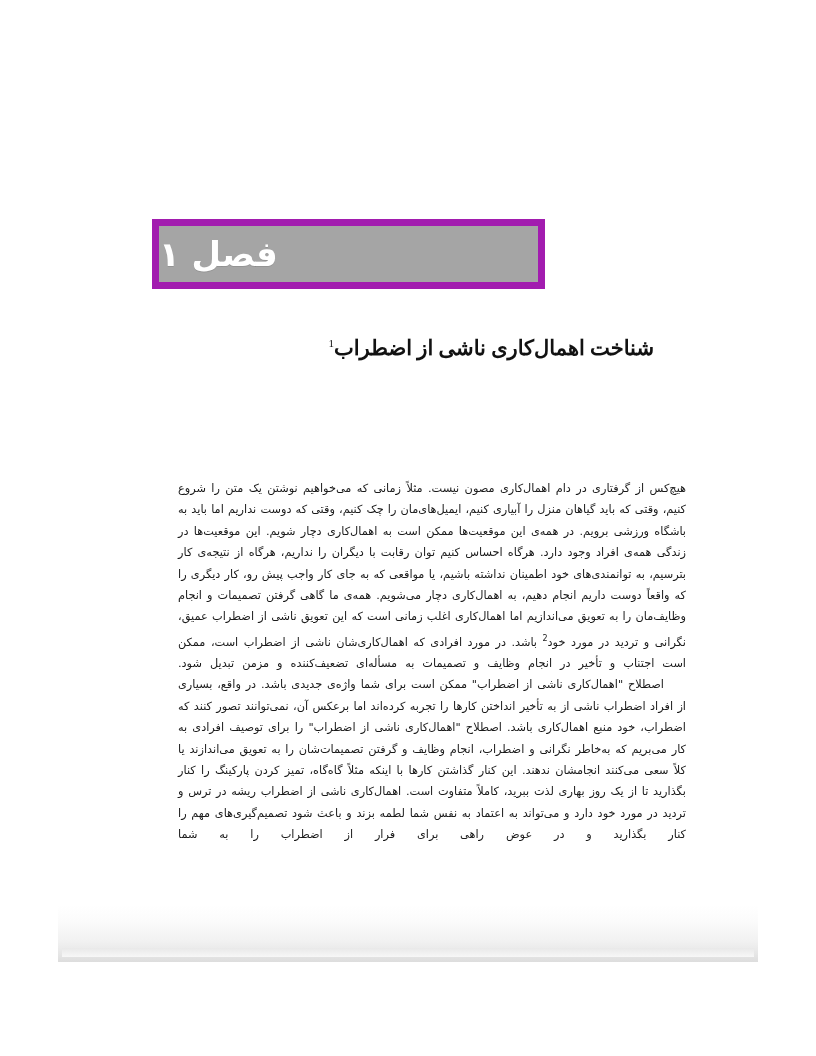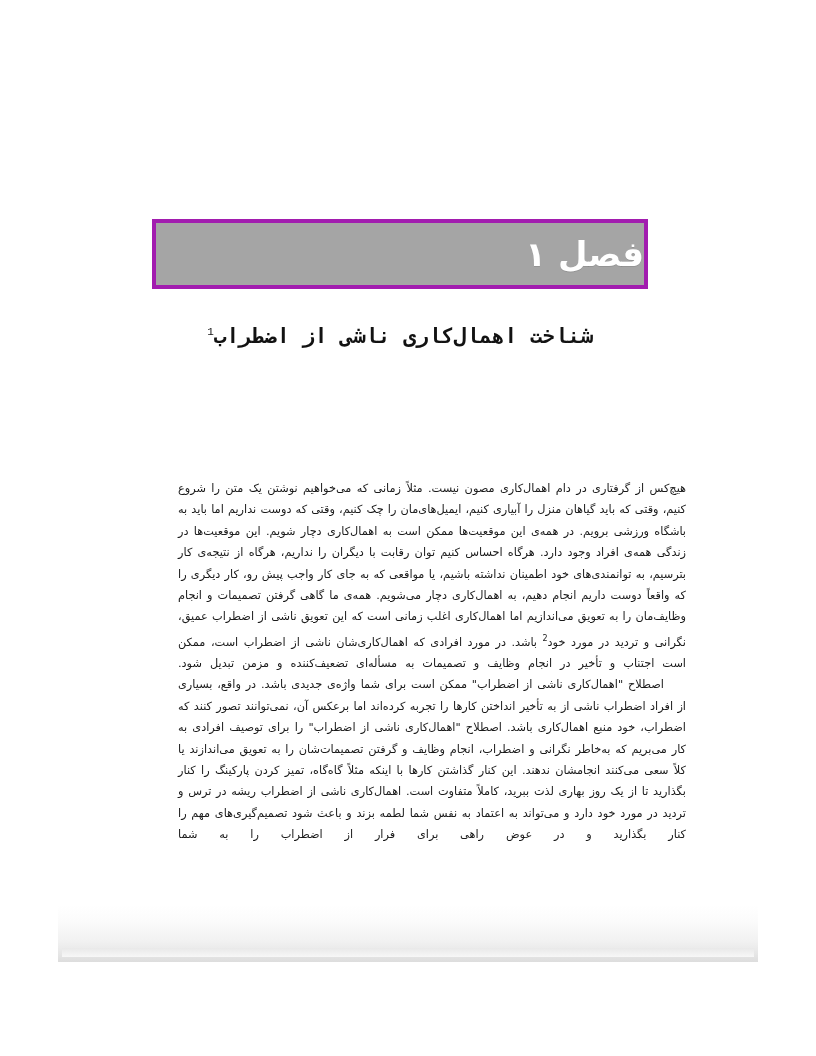--- a/index.html
+++ b/index.html
@@ -48,50 +48,50 @@
     width: 692px;
     height: 9px;
     background: linear-gradient(to bottom, #e9e9e9 0%, #f7f7f7 100%);
   }
 
   
   .chapter-banner {
     position: absolute;
     left: 152px;
     top: 219px;
-    width: 496px;
+    width: 393px;
     height: 70px;
     background: #a5a5a5;
-    border: 4px solid #a21caf;
+    border: 7px solid #a21caf;
     display: flex;
     align-items: center;
-    justify-content: flex-start;
+    justify-content: flex-end;
   }
   .chapter-banner-text {
     color: #ffffff;
     font-family: "DejaVu Sans", sans-serif;
     font-size: 34px;
     font-weight: bold;
     letter-spacing: 1px;
     direction: rtl;
     text-shadow: 0 1px 0 rgba(0,0,0,0.10);
   }
 
   
   .chapter-title {
     position: absolute;
     left: 146px;
-    top: 324px;
-    width: 508px;
-    text-align: center;
+    top: 336px;
+    width: 508px;
+    text-align: right;
     direction: rtl;
     font-size: 21px;
     font-weight: bold;
     color: #121212;
-    font-family: Liberation Mono, monospace;
+    font-family: Liberation Serif, serif;
   }
   .chapter-title .fn-ref {
     font-size: 11px;
     vertical-align: super;
     font-weight: normal;
   }
 
   
   .body-block {
     position: absolute;

